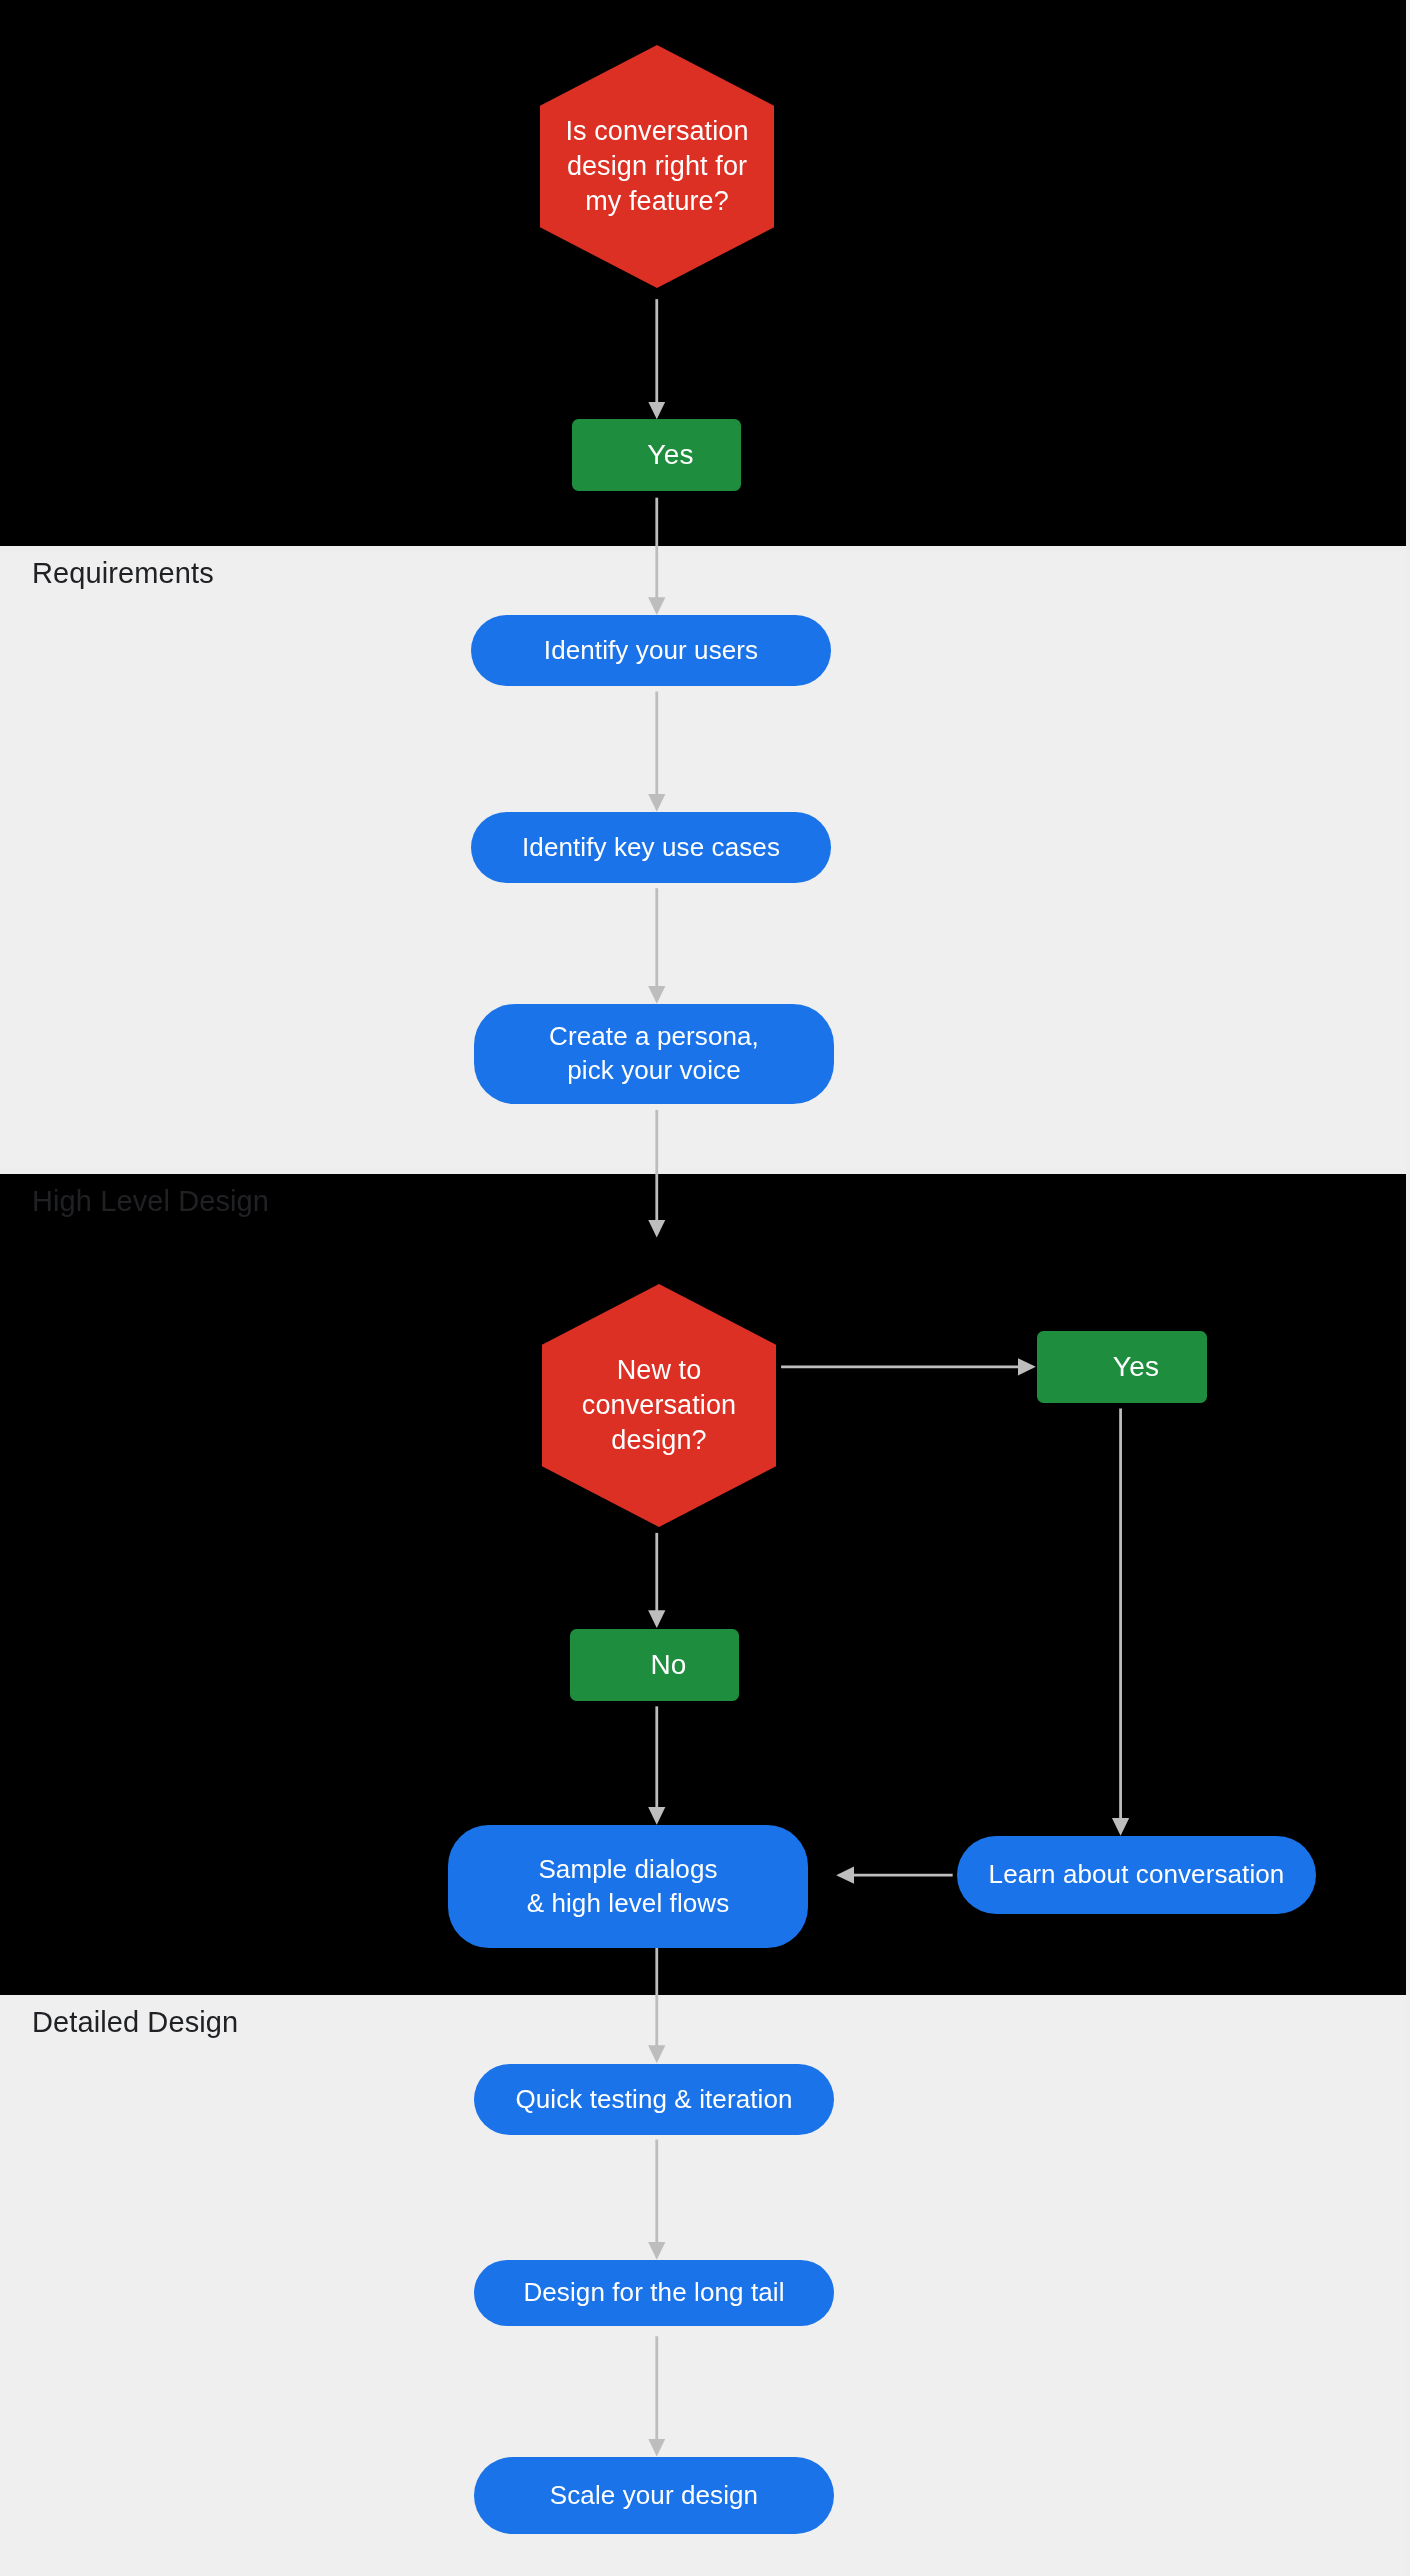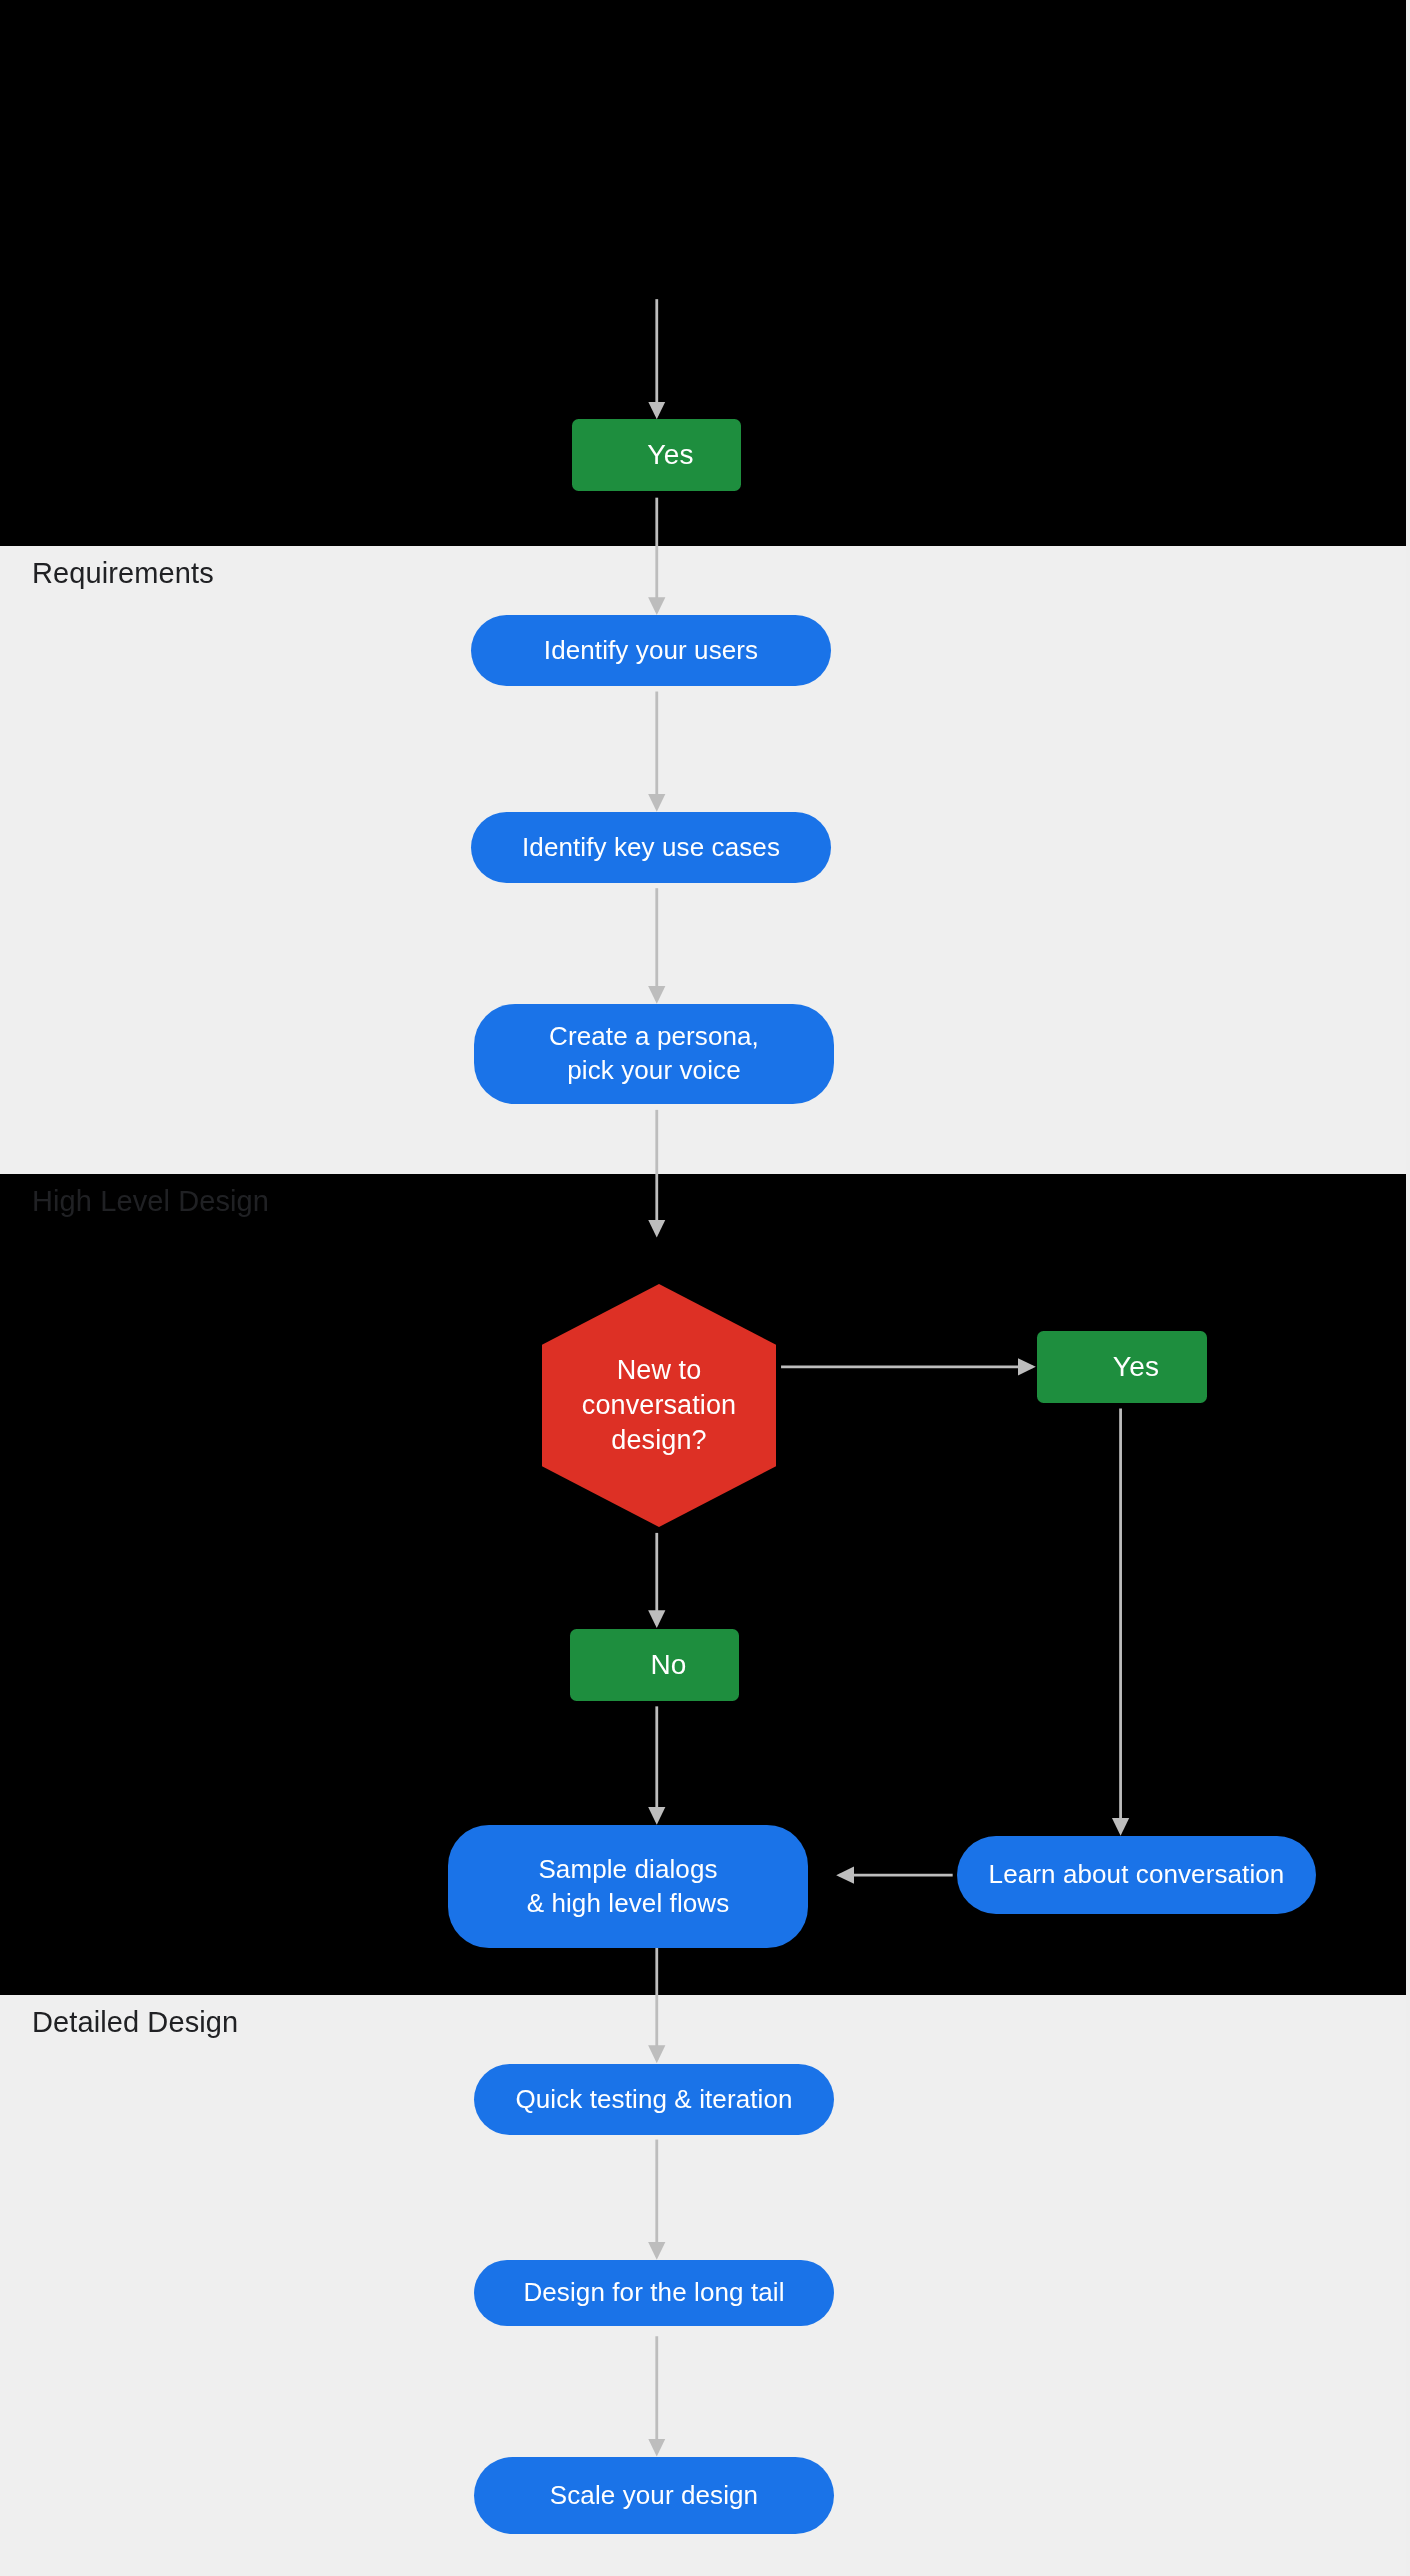--- a/index.html
+++ b/index.html
@@ -165,20 +165,23 @@
       <line x1="1027" y1="2021" x2="905" y2="2021"></line>
 
       <line x1="708" y1="2081" x2="708" y2="2220"></line>
 
       <line x1="708" y1="2306" x2="708" y2="2432"></line>
 
       <line x1="708" y1="2518" x2="708" y2="2644"></line>
     </g>
   </svg>
 
+  <div class="node hex" id="node-hex-1">Is conversation
+design right for
+my feature?</div>
 
   <div class="node answer" id="node-yes-1">Yes</div>
 
   <div class="node pill single" id="node-identify-users">Identify your users</div>
 
   <div class="node pill single" id="node-key-use-cases">Identify key use cases</div>
 
   <div class="node pill multi" id="node-persona-voice">Create a persona,
 pick your voice</div>
 

